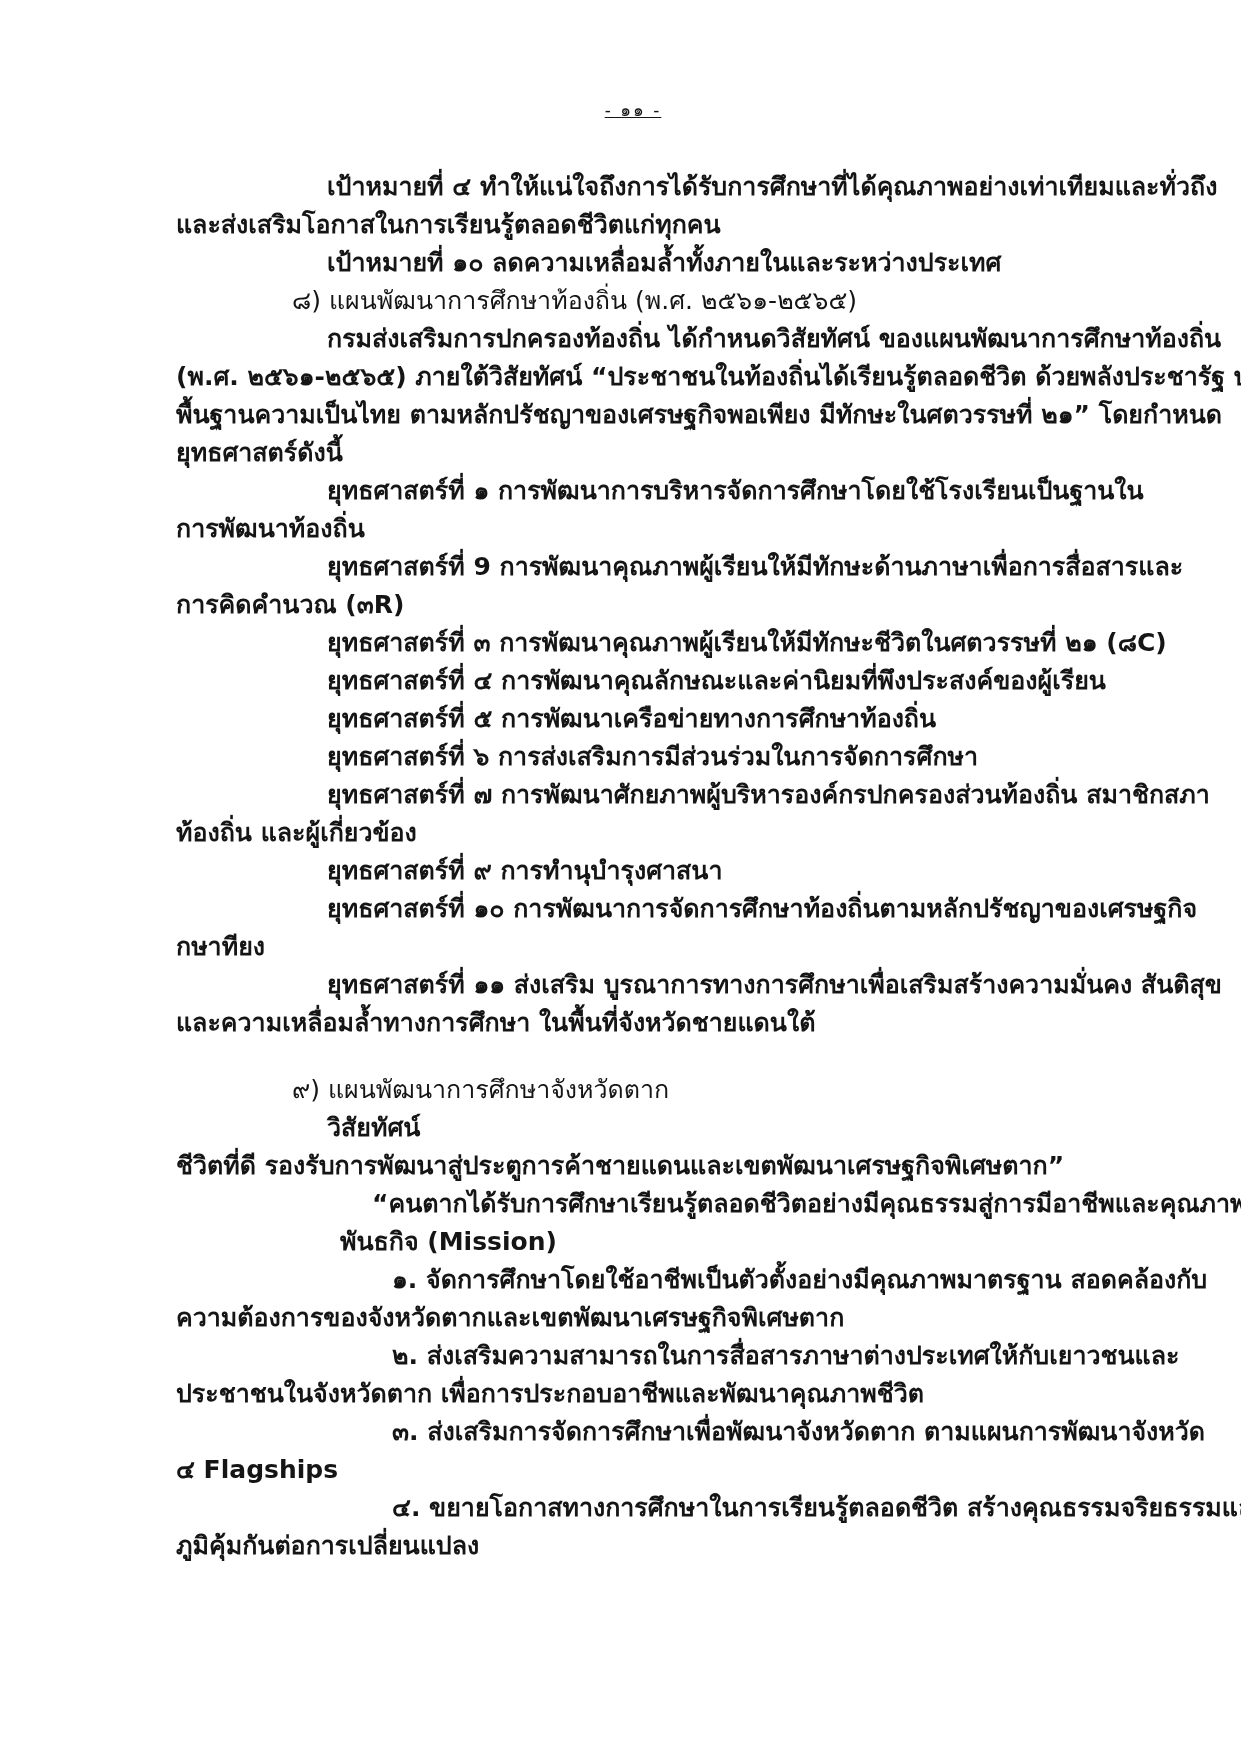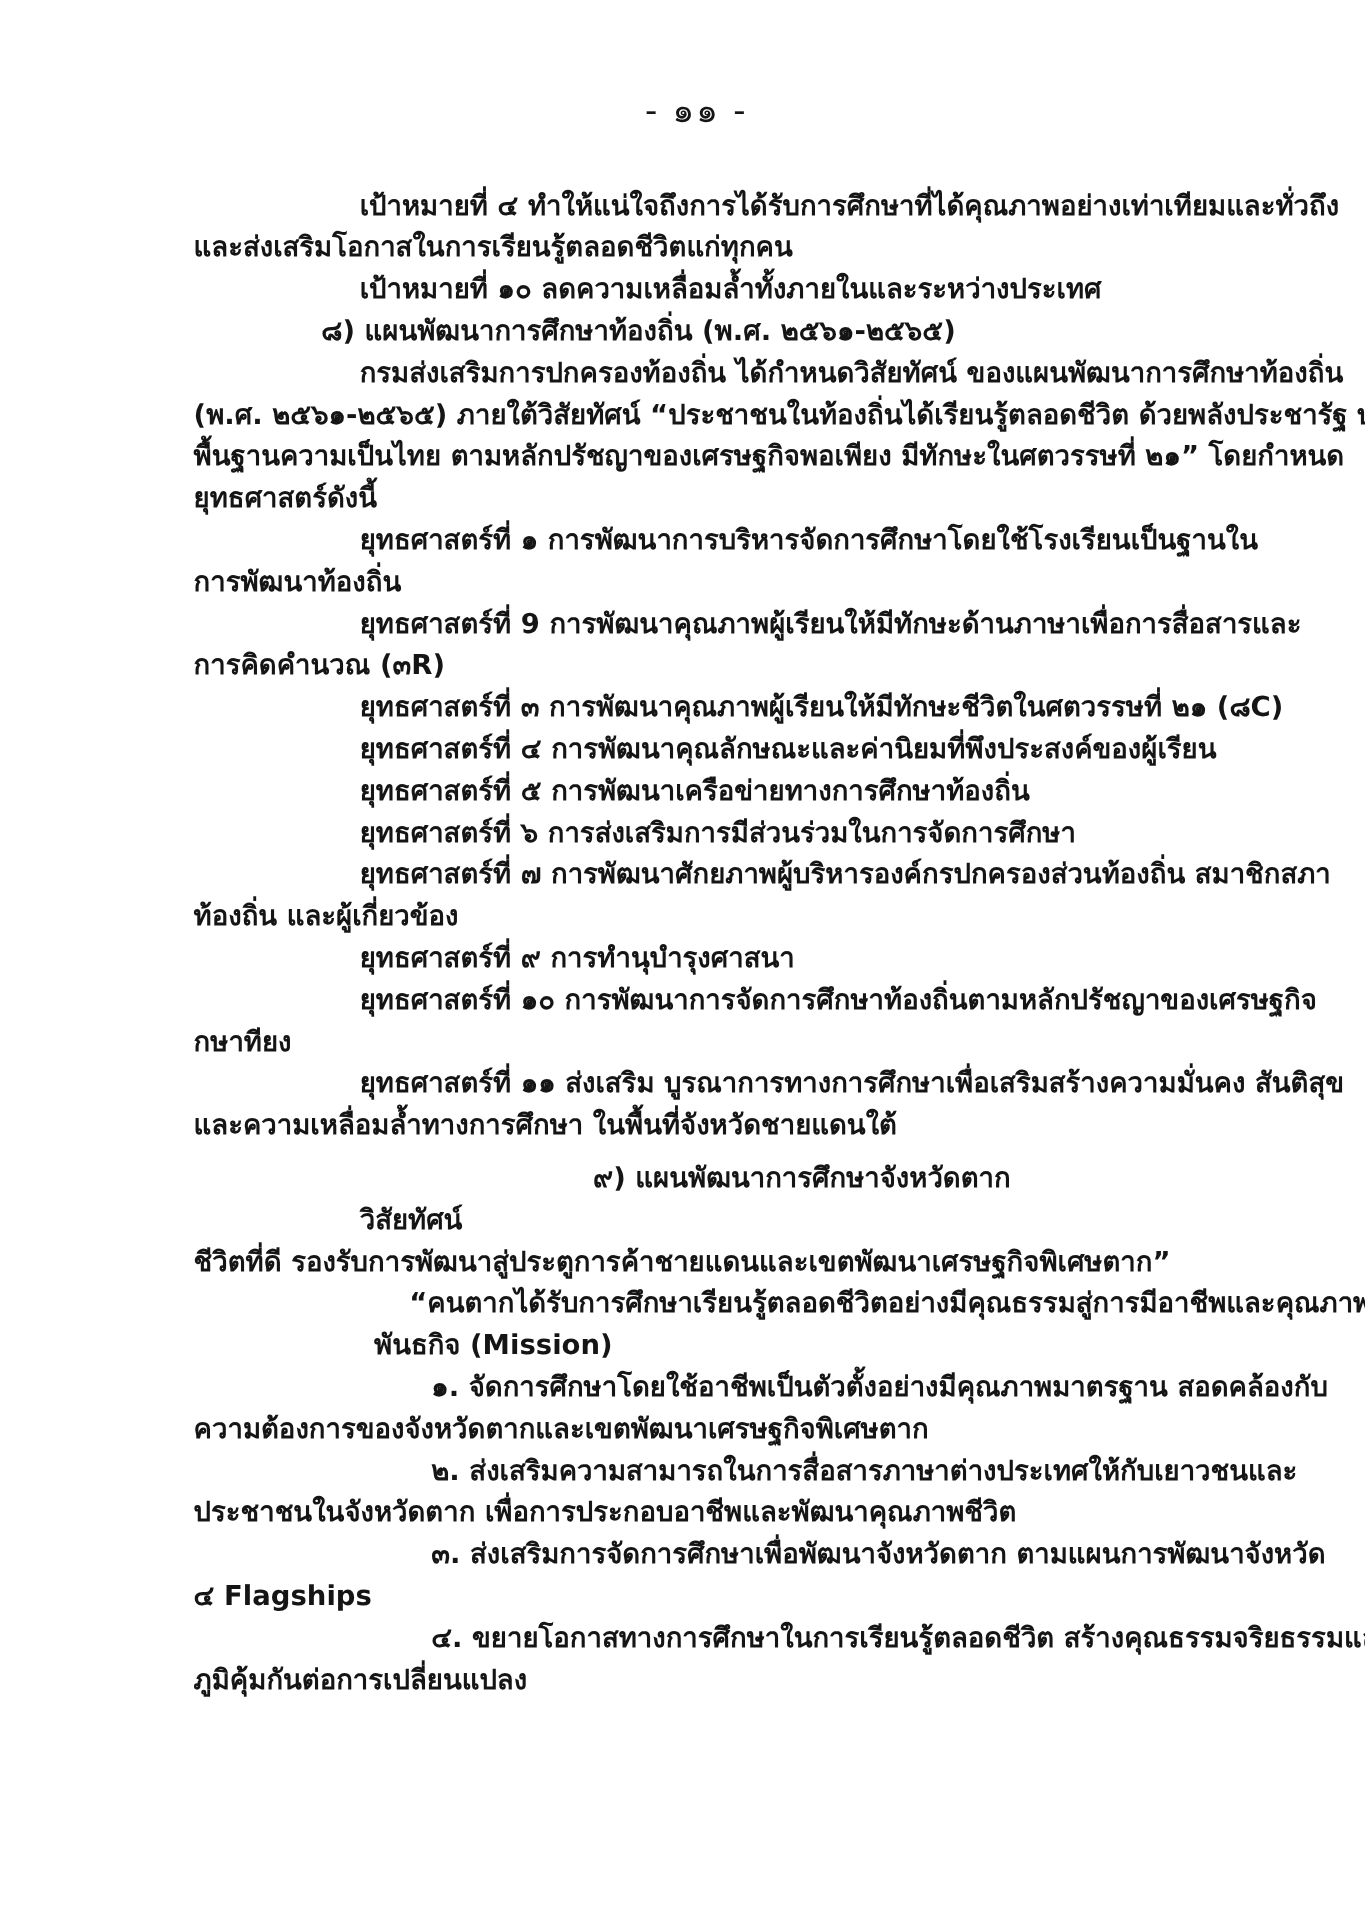--- a/index.html
+++ b/index.html
@@ -11,42 +11,43 @@
     position: relative;
     width: 1241px;
     height: 1754px;
     background: #ffffff;
     overflow: hidden;
     font-family: "DejaVu Sans", sans-serif;
     color: #151515;
   }
   .page-number {
     position: absolute;
-    top: 75px;
+    top: 96px;
     left: 176px;
     width: 914px;
     text-align: center;
-    font-size: 31px;
+    font-size: 17px;
     letter-spacing: 2px;
+    text-decoration: underline;
   }
   .content {
     position: absolute;
     left: 176px;
     top: 168px;
     width: 990px;
   }
   .line {
     height: 38px;
     line-height: 38px;
     font-size: 25px;
     white-space: nowrap;
     font-weight: bold;
   }
-  .line.bold { font-weight: bold; }
-  .line.gap  { margin-top: 10px; text-align: center; }
+  .line.bold { font-weight: normal; }
+  .line.gap  { margin-top: 29px; }
   
   .ind-margin  { padding-left: 0; }
   .ind-heading { padding-left: 116px; }
   .ind-tab     { padding-left: 151px; }
   .ind-tab2    { padding-left: 164px; }
   .ind-quote   { padding-left: 196px; }
   .ind-item    { padding-left: 216px; }
 </style>
 </head>
 <body>

